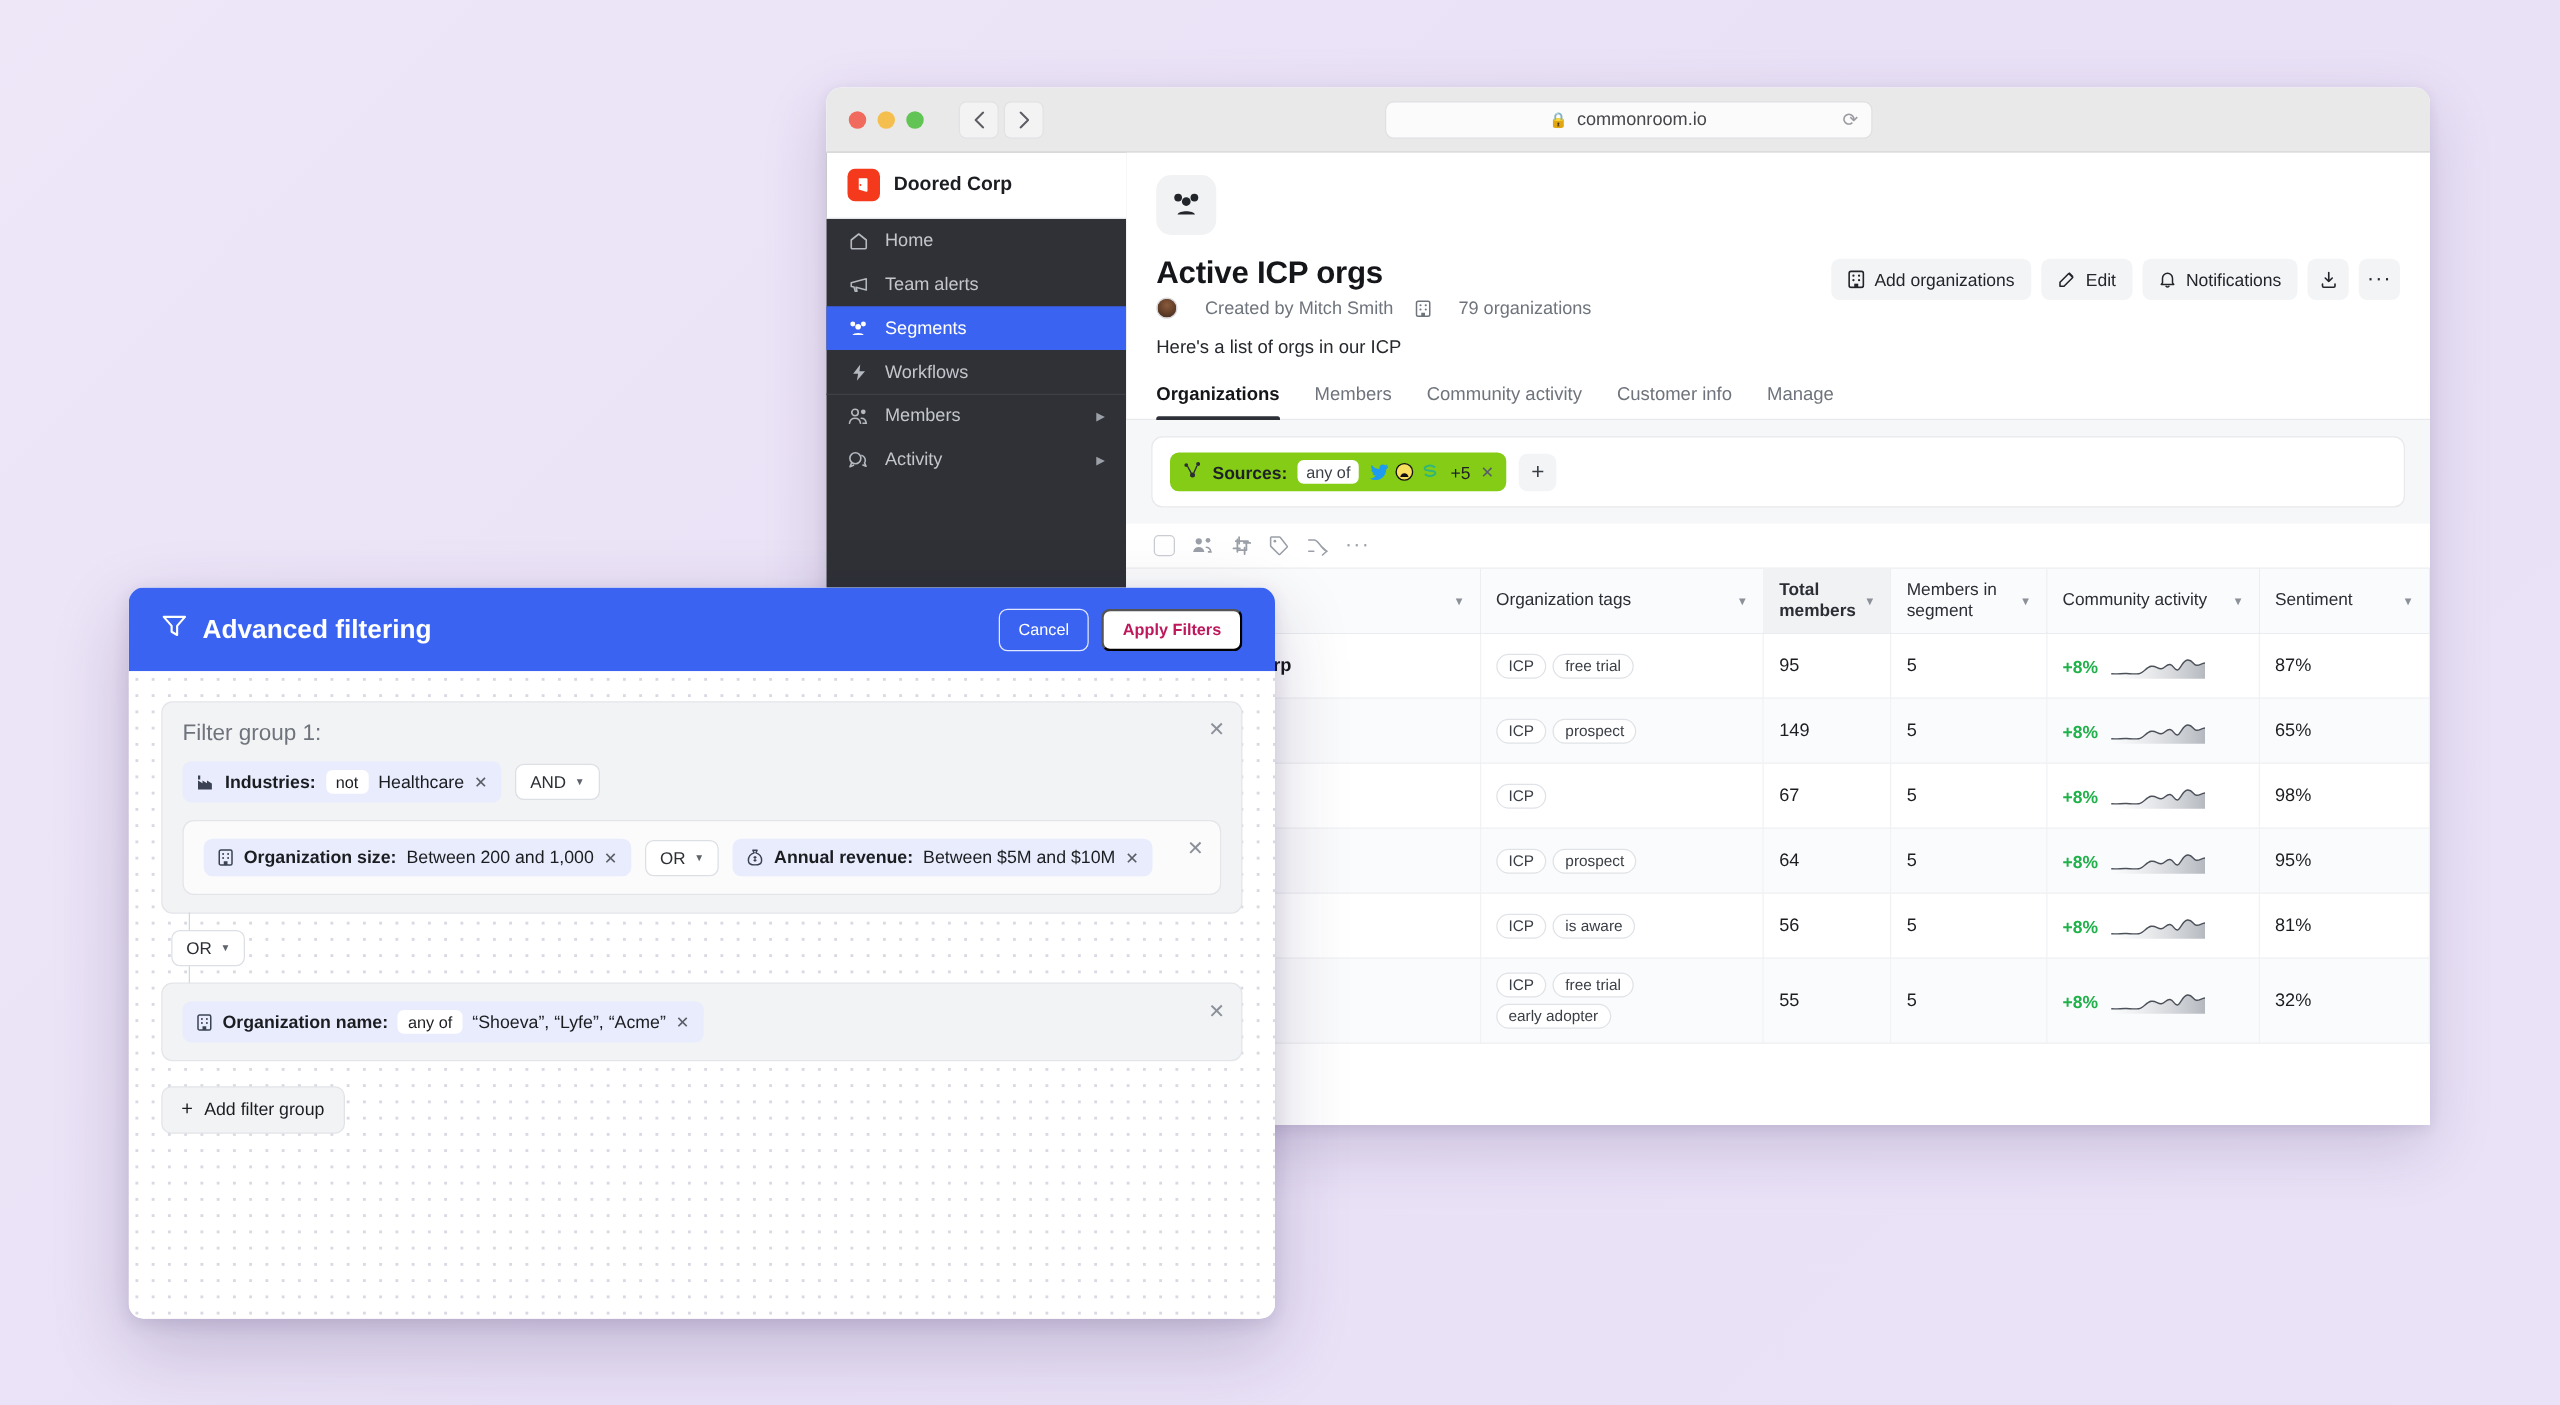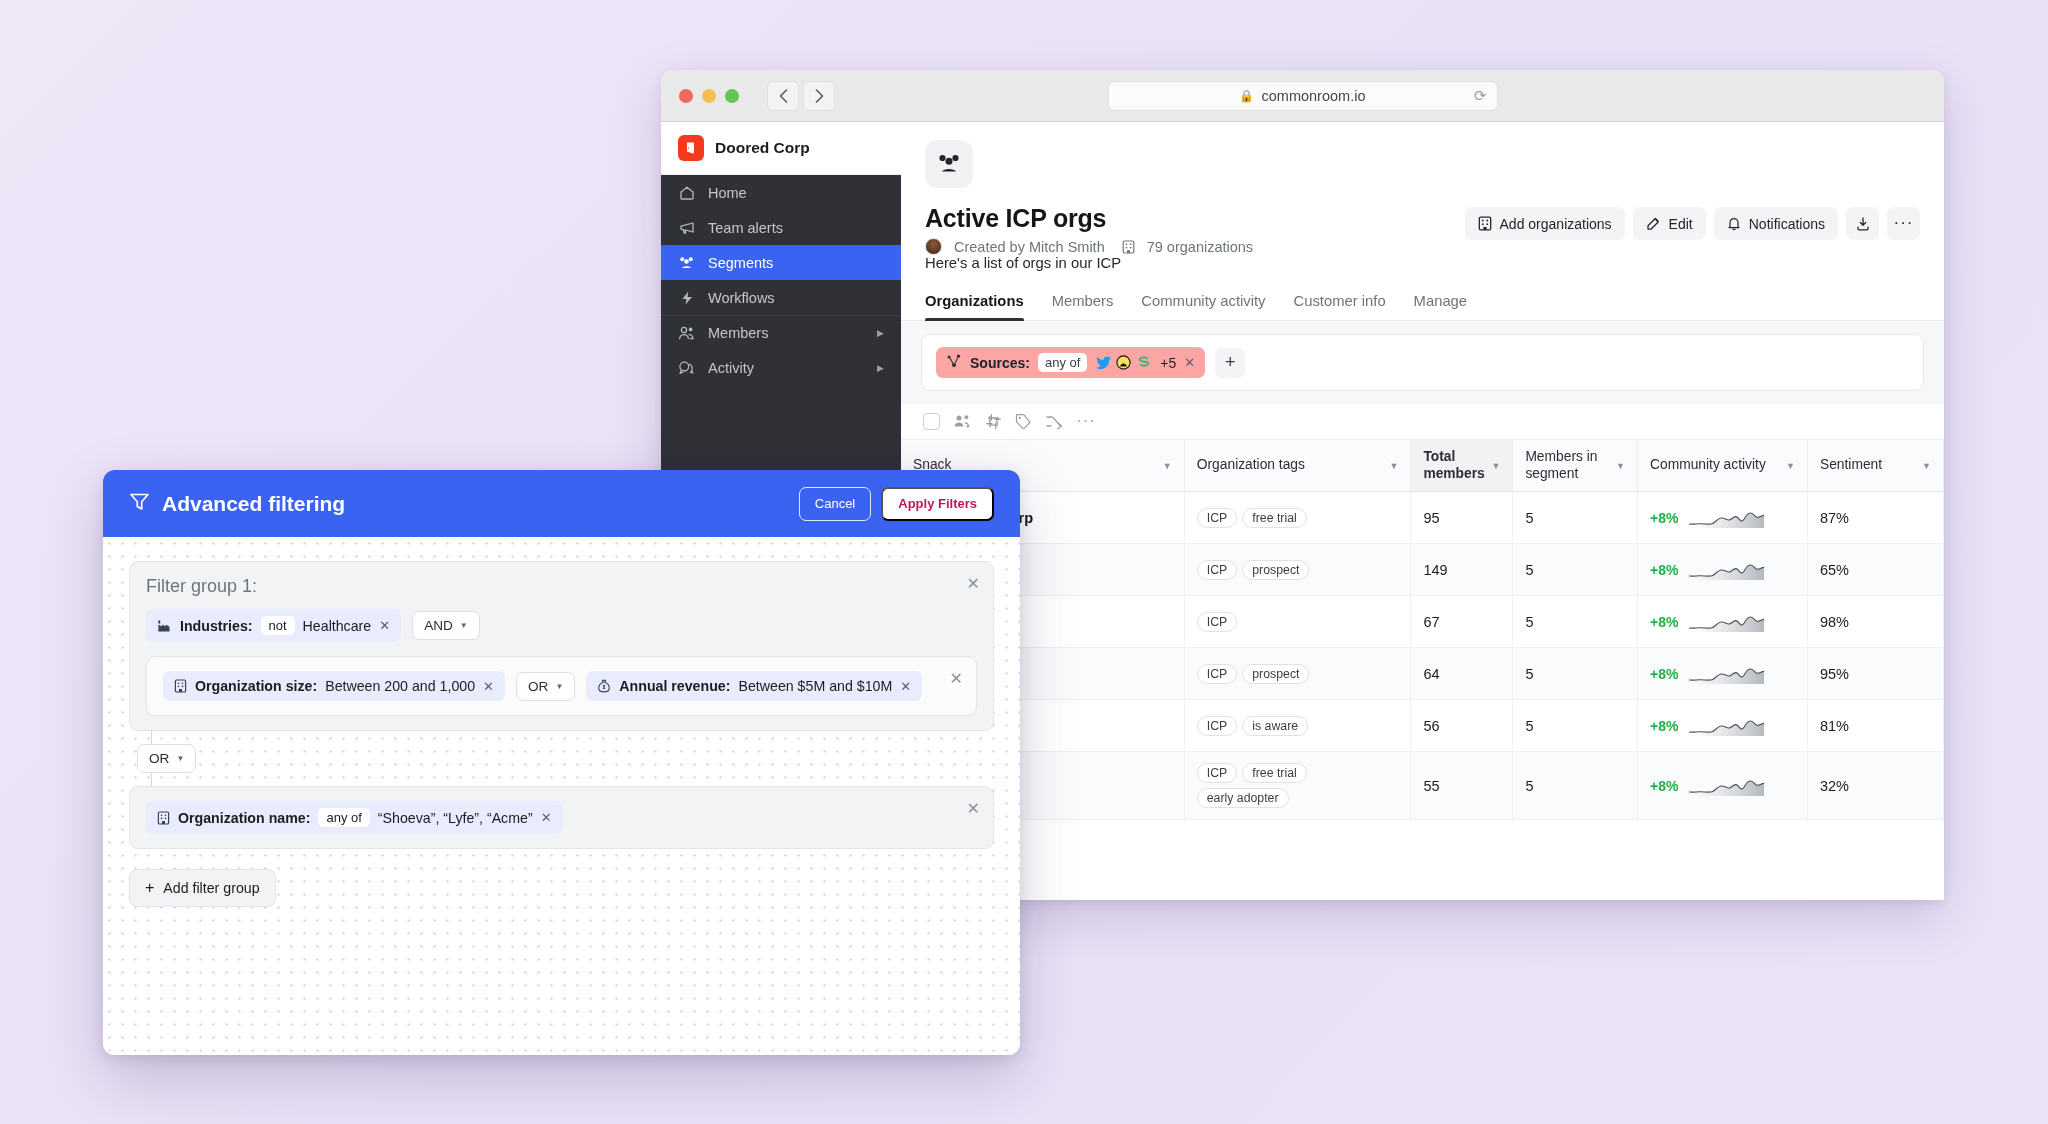--- a/index.html
+++ b/index.html
@@ -102,27 +102,27 @@
   .headicon {
     width: 48px; height: 48px; border-radius: 12px;
     background: #f1f2f4;
     display: flex; align-items: center; justify-content: center;
     flex: 0 0 48px; color: #22252a;
   }
   .headmain { flex: 1; min-width:0; }
   .titlerow { display: flex; align-items: flex-start; }
   .ptitle { font-size: 25px; font-weight: 700; color: #14161a; letter-spacing: -0.2px; }
   .metarow { display: flex; align-items: center; gap: 17px; margin-top: 5px; }
-  .meta { display: flex; align-items: center; gap: 12px; color: #6f747c; font-size: 14.5px; }
+  .meta { display: flex; align-items: center; gap: 22px; color: #6f747c; font-size: 14.5px; }
   .avatar {
     width: 17px; height: 17px; border-radius: 50%;
     background: radial-gradient(circle at 50% 35%, #8a5a3c 0%, #5e3b26 60%, #3a2418 100%);
     border: 1px solid #d8d8dc;
   }
-  .pdesc { color: #25282d; font-size: 14.8px; }
+  .pdesc { margin-top: 15px; color: #25282d; font-size: 14.8px; }
   .headbtns { display: flex; gap: 8px; align-items: flex-start; padding-top: 3px; }
   .btn {
     display: flex; align-items: center; gap: 8px;
     height: 33px; padding: 0 13px;
     background: #f3f4f6; border-radius: 7px;
     color: #22252a; font-size: 14px; white-space: nowrap;
     border: none;
   }
   .btn.icononly { padding: 0; width: 33px; justify-content: center; }
 
@@ -141,21 +141,21 @@
   }
 
   .filterzone { background: #f6f7f9; padding: 13px 20px; }
   .filtercard {
     background: #fff; border: 1px solid #e7e9ec; border-radius: 9px;
     padding: 12px 14px;
     display: flex; align-items: center; gap: 10px;
   }
   .srcchip {
     display: flex; align-items: center; gap: 8px;
-    background: #fca5a5; border-radius: 7px;
+    background: #84cc16; border-radius: 7px;
     padding: 6px 10px; font-size: 14px; color: #1d2026;
   }
   .srcchip .lbl { font-weight: 600; }
   .pillwhite {
     background:#fff; border-radius:5px; padding:2px 7px; font-size:13px; color:#3a3e45;
   }
   .srcicons { display: flex; align-items: center; gap: 3px; }
   .sicon { width: 17px; height:17px; display:flex; align-items:center; justify-content:center; }
   .plusbtn {
     width: 30px; height: 30px; border-radius: 7px; background: #f3f4f6;

